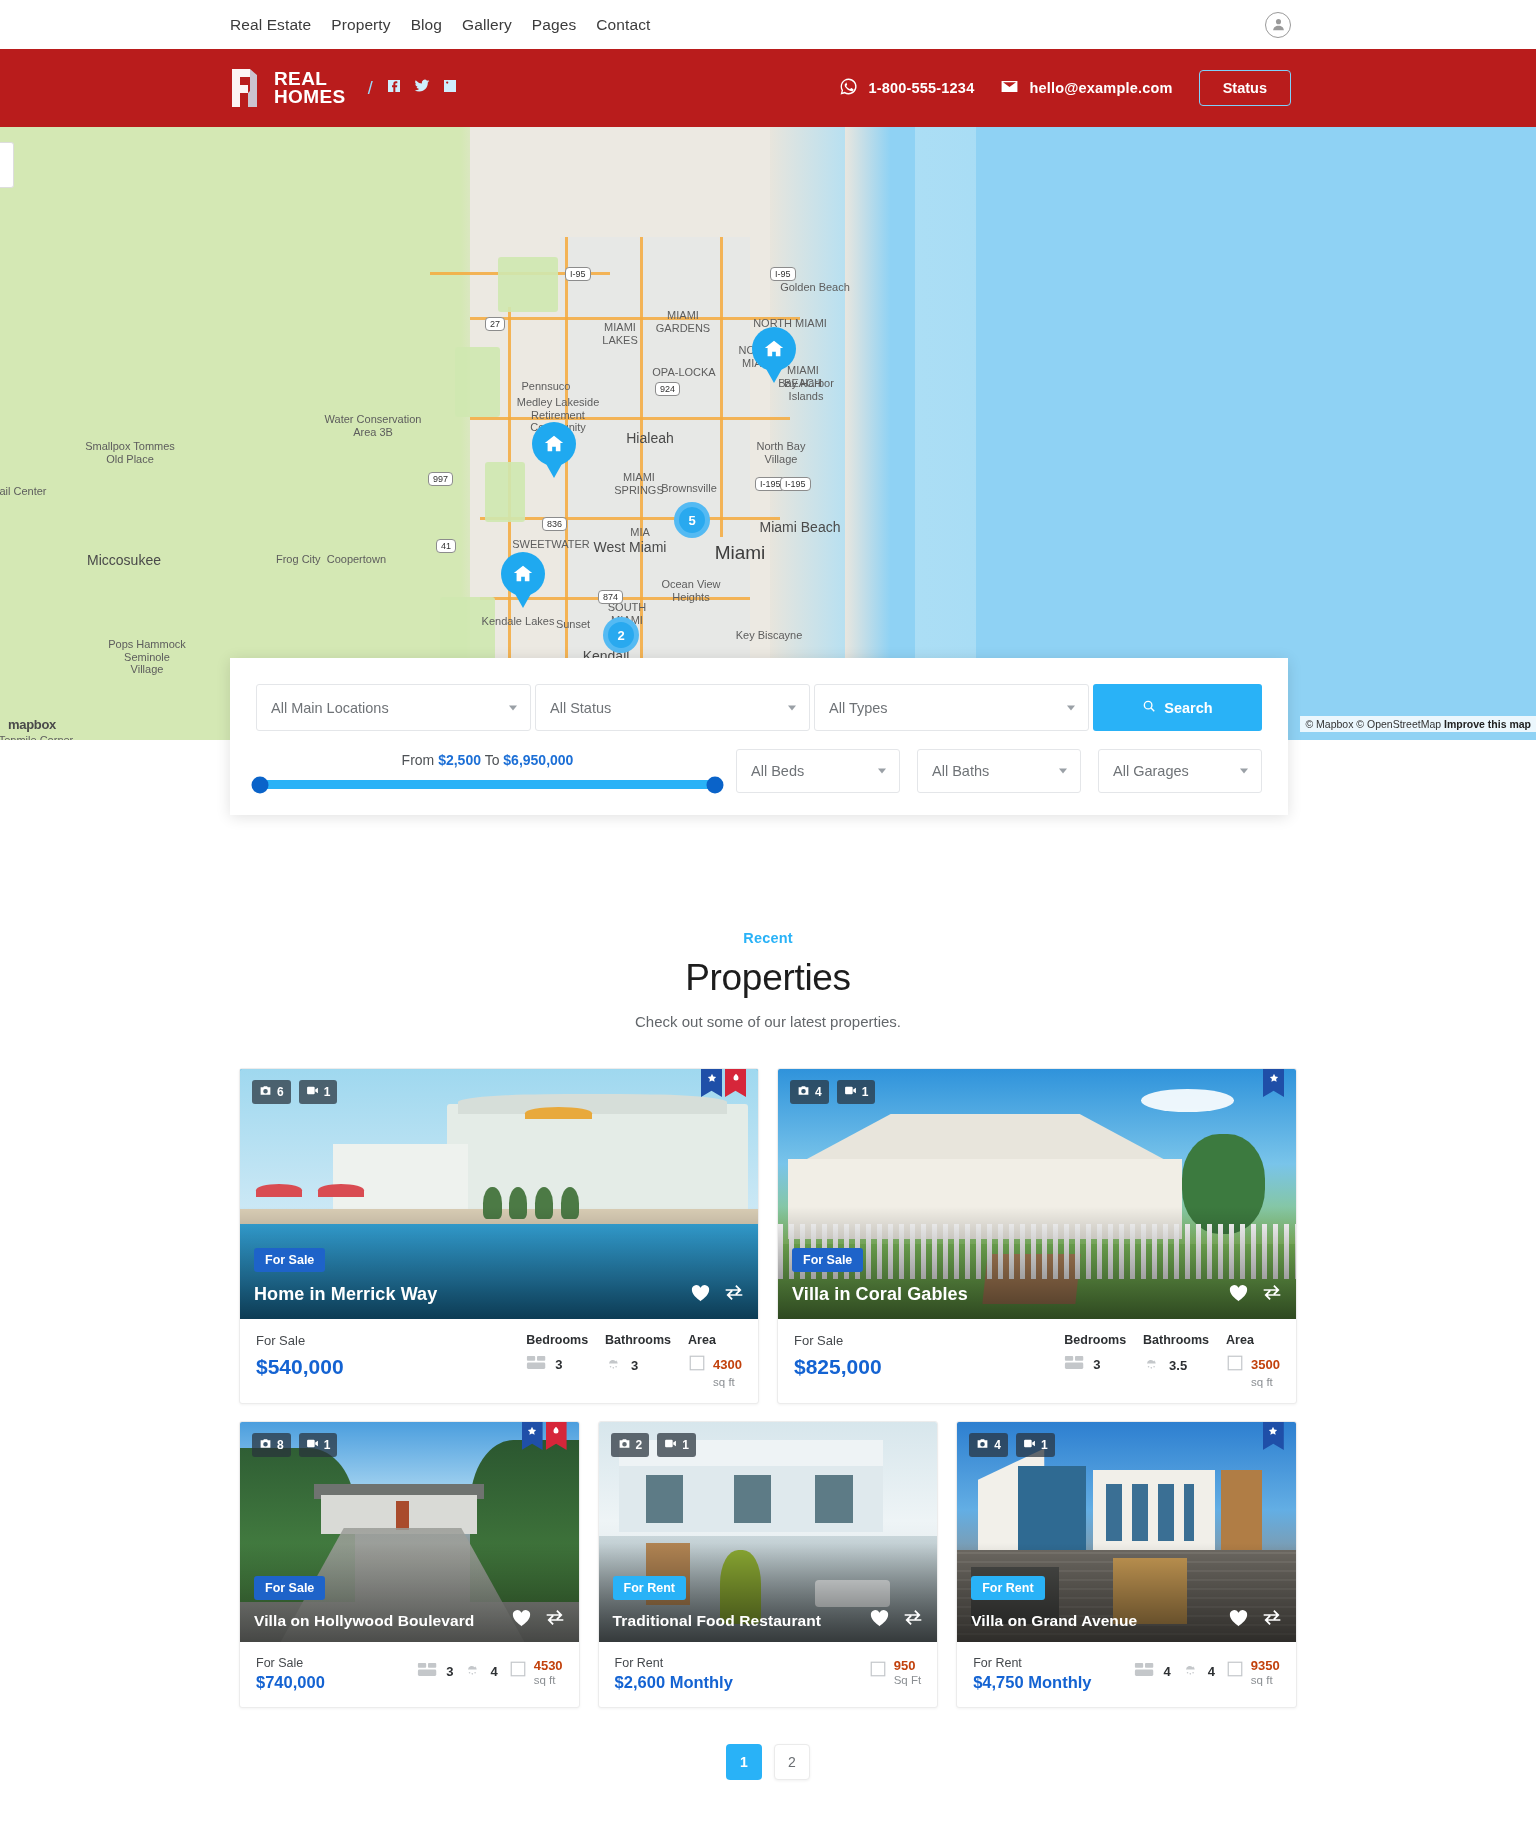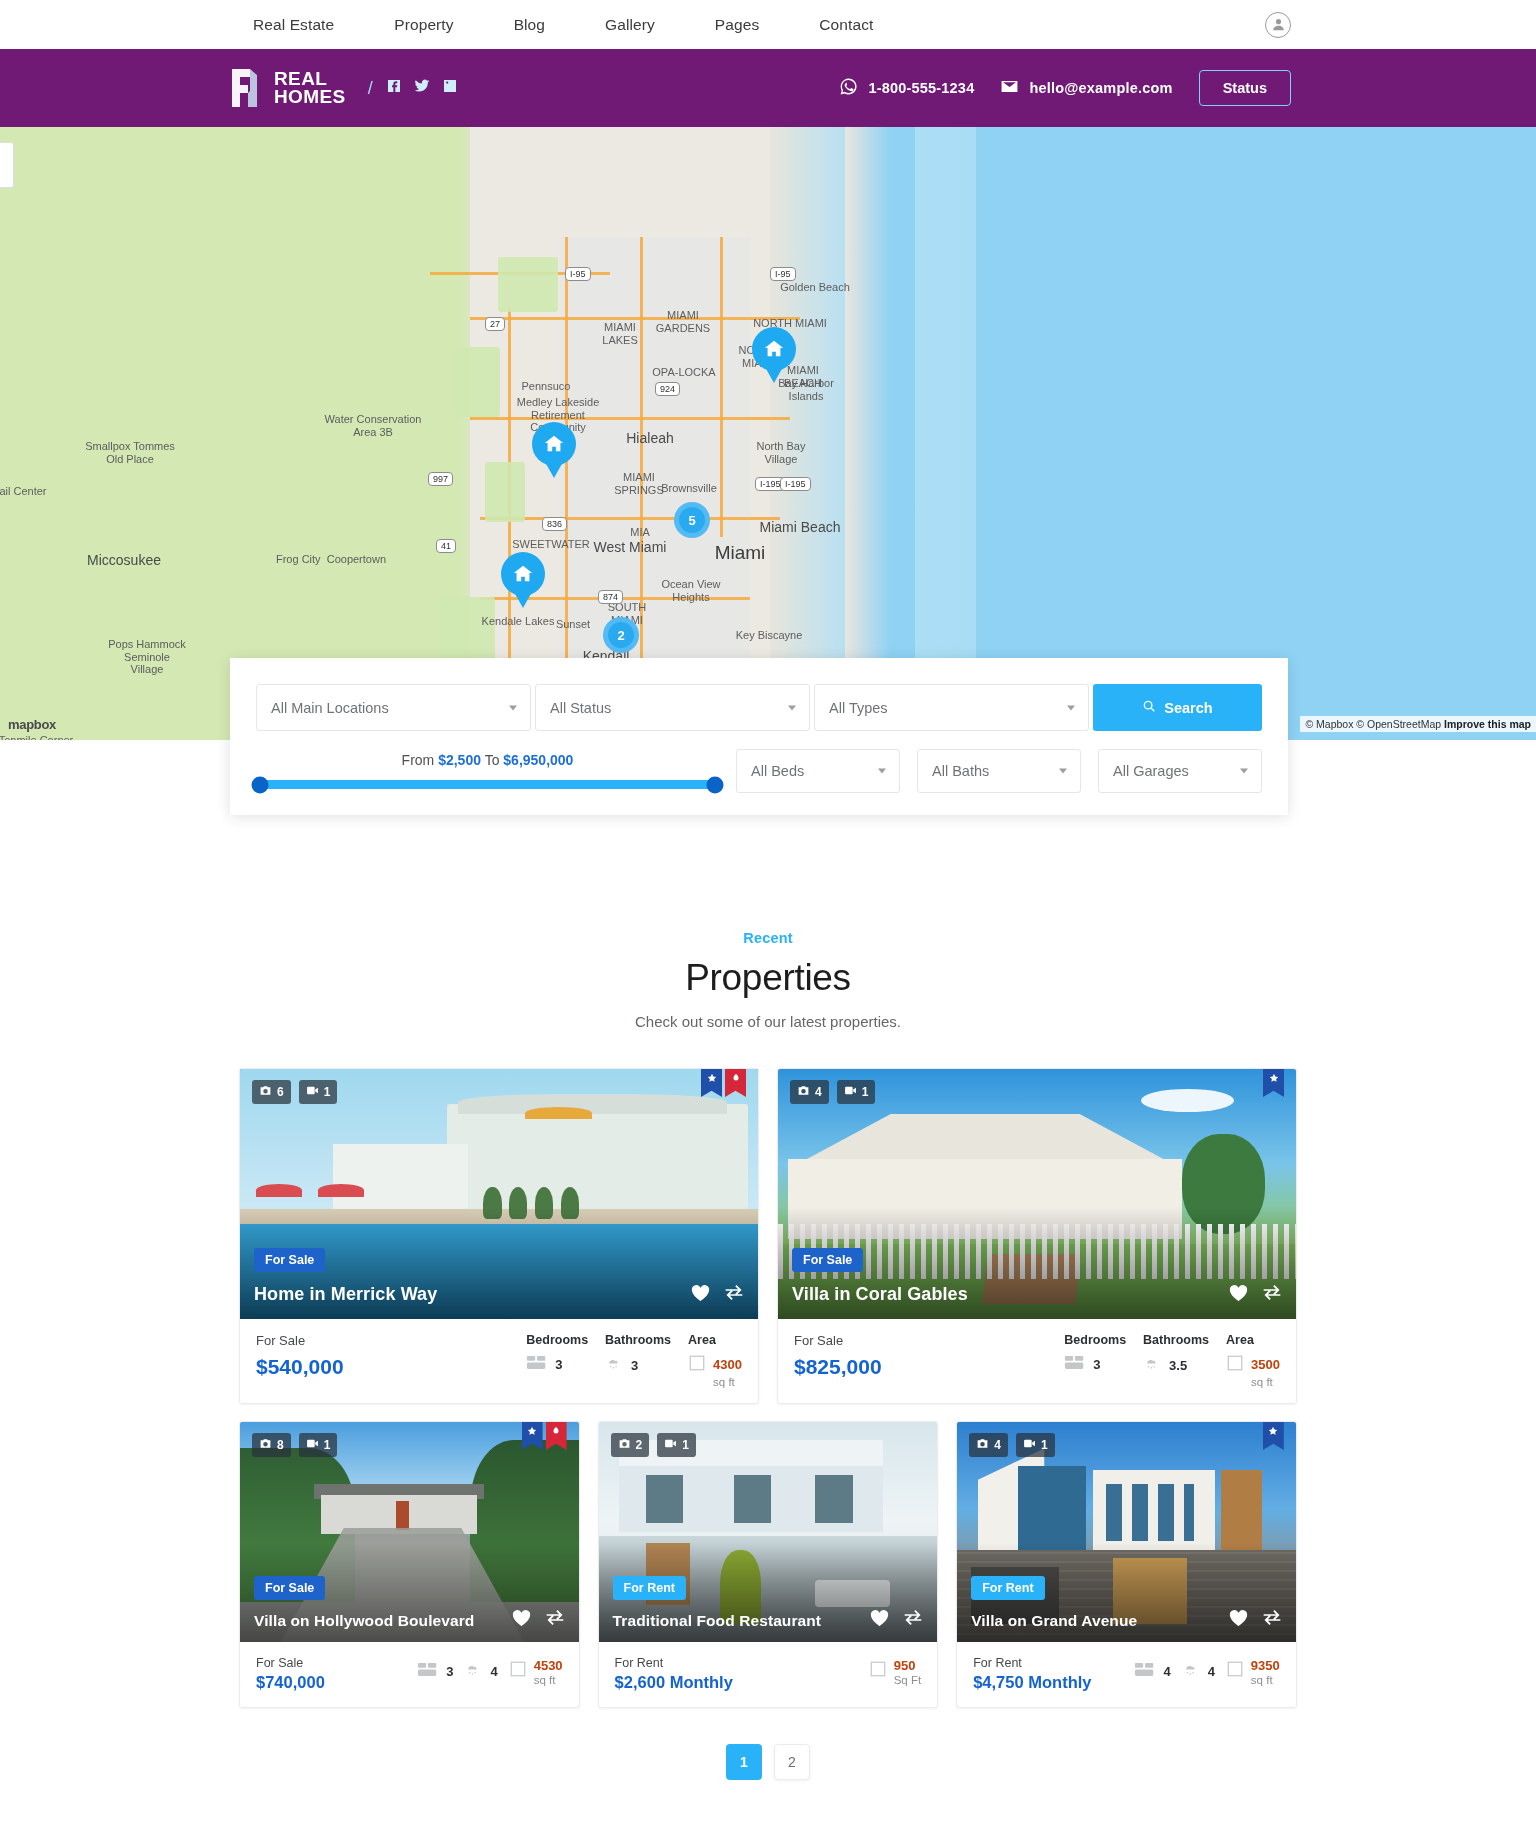--- a/index.html
+++ b/index.html
@@ -14,21 +14,21 @@
 
   
   .topbar {
     height: 49px;
     background: #fff;
     display: flex;
     align-items: center;
     padding: 0 45px 0 230px;
     position: relative;
   }
-  .topnav { display: flex; gap: 60px; margin-left: 23px; }
+  .topnav { display: flex; gap: 20px; }
   .topnav a {
     color: #3c3c3c;
     font-size: 15.5px;
     text-decoration: none;
     letter-spacing: .1px;
   }
   .account-icon {
     position: absolute;
     right: 245px;
     top: 50%;
@@ -36,21 +36,21 @@
     width: 26px; height: 26px;
     border-radius: 50%;
     border: 1.6px solid #9a9a9a;
     display: flex; align-items: center; justify-content: center;
   }
   .account-icon svg { width: 17px; height: 17px; fill: #9a9a9a; }
 
   
   .header {
     height: 78px;
-    background: #701a75;
+    background: #b91c1c;
     display: flex;
     align-items: center;
     padding: 0 45px 0 228px;
     position: relative;
   }
   .brand { display: flex; align-items: center; gap: 13px; }
   .logo-mark {
     width: 33px; height: 42px; position: relative;
   }
   .logo-mark svg { width: 33px; height: 42px; }

